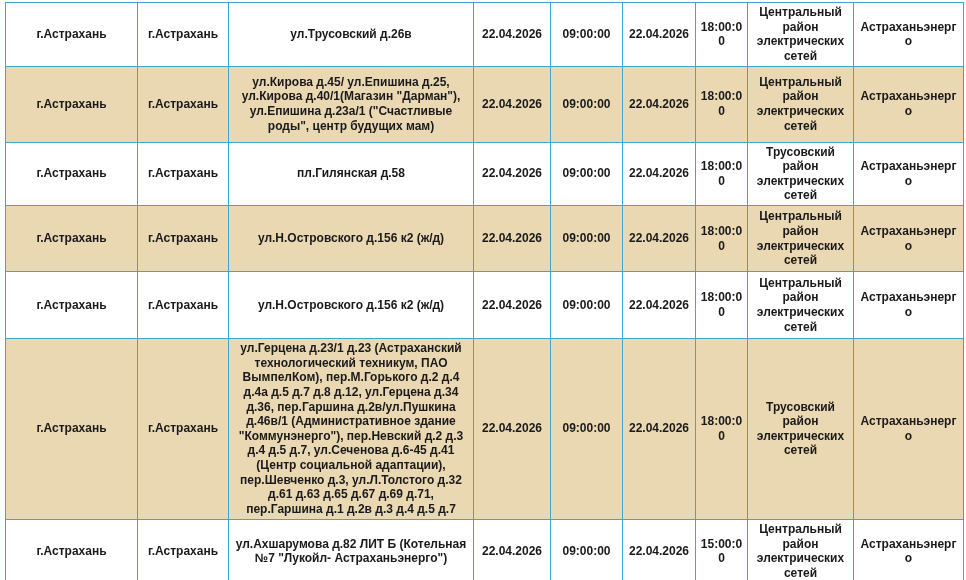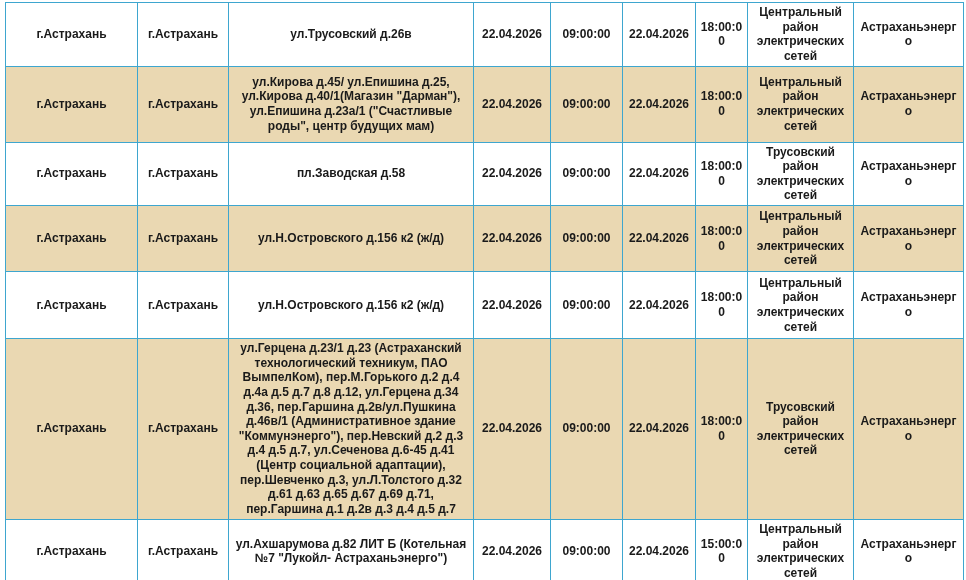--- a/index.html
+++ b/index.html
@@ -94,21 +94,21 @@
     <td>22.04.2026</td>
     <td>09:00:00</td>
     <td>22.04.2026</td>
     <td>18:00:00</td>
     <td>Центральный район электрических сетей</td>
     <td>Астраханьэнерго</td>
   </tr>
       <tr data-row="2" class="plain">
     <td>г.Астрахань</td>
     <td>г.Астрахань</td>
-    <td>пл.Заводская д.58</td>
+    <td>пл.Гилянская д.58</td>
     <td>22.04.2026</td>
     <td>09:00:00</td>
     <td>22.04.2026</td>
     <td>18:00:00</td>
     <td>Трусовский район электрических сетей</td>
     <td>Астраханьэнерго</td>
   </tr>
       <tr data-row="3" class="shaded">
     <td>г.Астрахань</td>
     <td>г.Астрахань</td>

